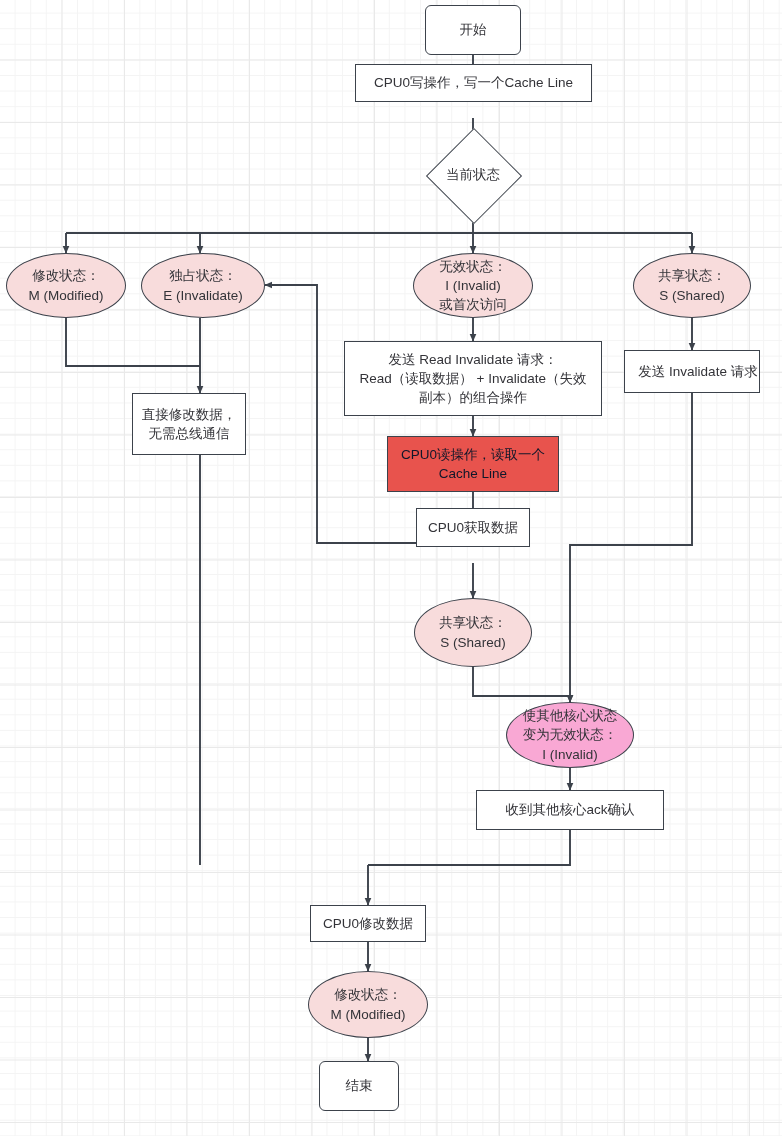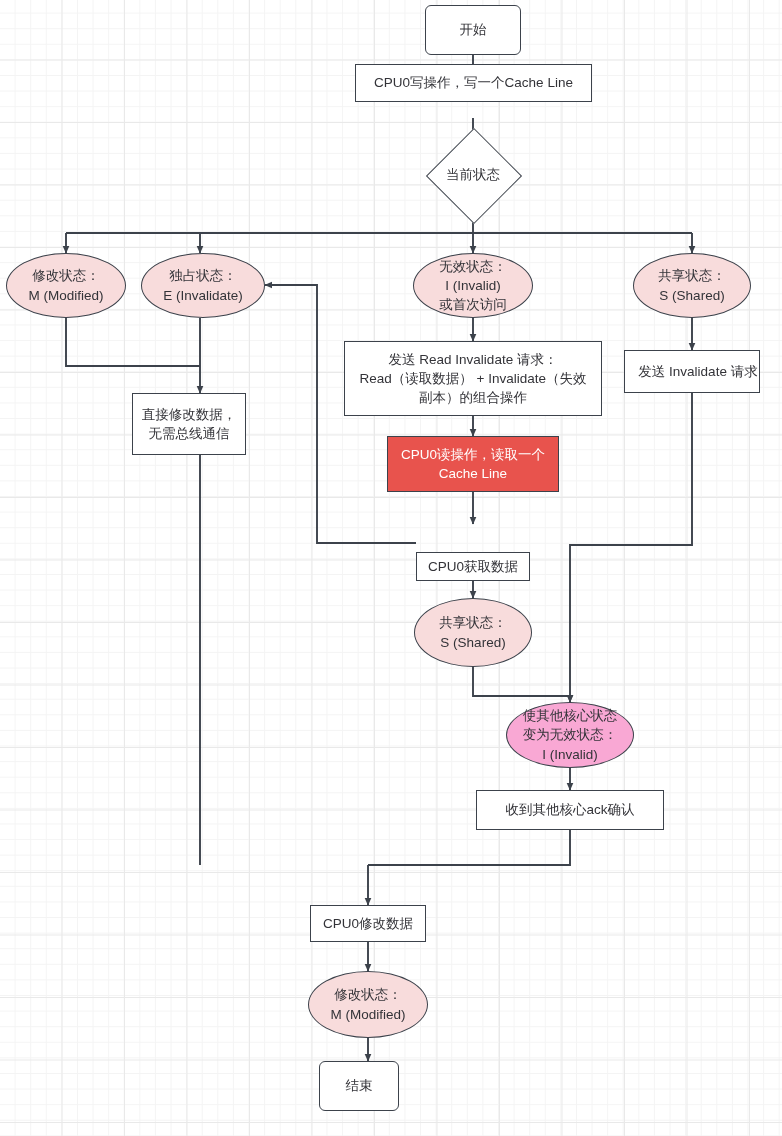--- a/index.html
+++ b/index.html
@@ -35,21 +35,21 @@
     font-size:13.5px;
     line-height:1.42;
     white-space:pre-line;
     border:1.7px solid #3c424b;
   }
   .n-rect{ background:#ffffff; }
   .n-round{ background:#ffffff; border-radius:6px; }
   .n-ellipse{ border-radius:50%; }
   .n-pink{ background:#f8dcdc; border-color:#3c424b; }
   .n-blue{ background:#f9a8d4; border-color:#3c424b; }
-  .n-red{ background:#e8534d; border-color:#3c424b; color:#ffffff; }
+  .n-red{ background:#e8534d; border-color:#3c424b; color:#0f172a; }
   .n-diamond{
     border:none;background:transparent;
   }
   .n-diamond .dshape{
     position:absolute;left:50%;top:50%;
     width:66px;height:66px;
     margin-left:-33px;margin-top:-33px;
     background:#ffffff;
     border:1.7px solid #3c424b;
     transform:rotate(45deg);
@@ -141,21 +141,21 @@
 副本）的组合操作</div>
 
 <div class="node n-rect" style="left:624px;top:350px;width:136px;height:43px;padding-left:12px;">发送 Invalidate 请求</div>
 
 <div class="node n-rect" style="left:132px;top:393px;width:114px;height:62px;">直接修改数据，
 无需总线通信</div>
 
 <div class="node n-rect n-red" style="left:387px;top:436px;width:172px;height:56px;">CPU0读操作，读取一个
 Cache Line</div>
 
-<div class="node n-rect" style="left:416px;top:552px;width:114px;height:29px;">CPU0获取数据</div>
+<div class="node n-rect" style="left:416px;top:508px;width:114px;height:39px;">CPU0获取数据</div>
 
 <div class="node n-ellipse n-pink" style="left:414px;top:598px;width:118px;height:69px;">共享状态：
 S (Shared)</div>
 
 <div class="node n-ellipse n-blue" style="left:506px;top:702px;width:128px;height:66px;">使其他核心状态
 变为无效状态：
 I (Invalid)</div>
 
 <div class="node n-rect" style="left:476px;top:790px;width:188px;height:40px;">收到其他核心ack确认</div>
 

